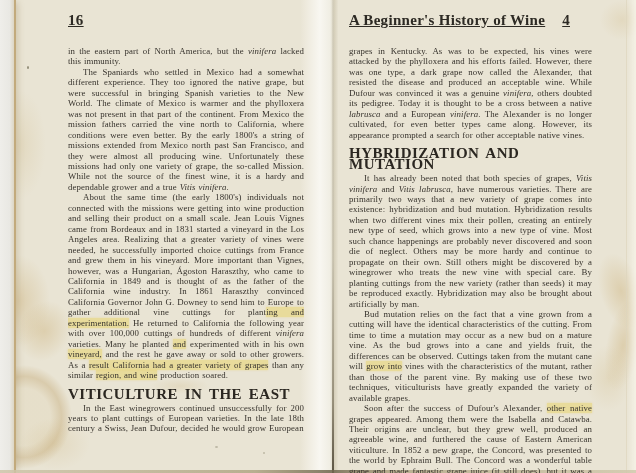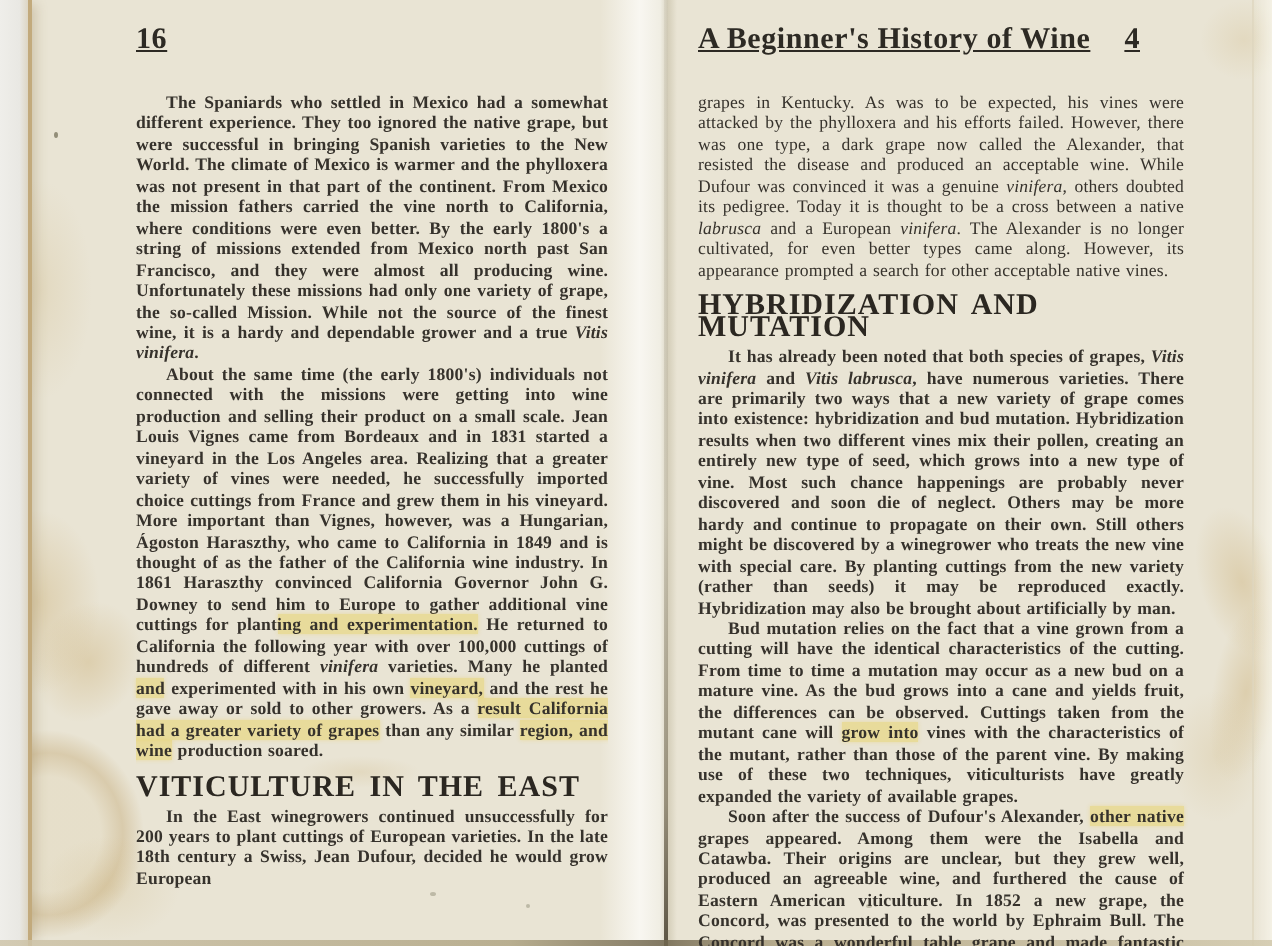--- a/index.html
+++ b/index.html
@@ -52,21 +52,21 @@
     display:flex;align-items:baseline;
     font-weight:bold;font-size:15px;letter-spacing:.3px;color:#2d2a24;text-decoration:underline;
   }
   .pghead-left{gap:15px;}
   .pghead-right{justify-content:flex-start;gap:17px;}
   .pagebody{margin-top:17px;}
   .para{
     margin:0;font-size:8.8px;line-height:10.45px;
     text-align:justify;letter-spacing:.1px;word-spacing:.5px;
   }
-  .para.indent{text-indent:15px;font-weight:bold;}
+  .para.indent{text-indent:15px;}
   .sec{
     margin:8px 0 3px;font-size:15px;line-height:11px;
     font-weight:bold;letter-spacing:.5px;word-spacing:2.5px;color:#2b2721;
   }
   i{font-style:italic;}
   .hl{background:rgba(233,209,94,.48);box-shadow:0 0 2px rgba(233,209,94,.45);}
   
   .stain{position:absolute;border-radius:50%;pointer-events:none;}
   .s-soft{background:radial-gradient(closest-side,rgba(197,165,100,.34),rgba(197,165,100,.14) 60%,rgba(197,165,100,0));}
   .s-faint{background:radial-gradient(closest-side,rgba(200,172,110,.20),rgba(200,172,110,.08) 60%,rgba(200,172,110,0));}
@@ -97,20 +97,21 @@
   <div class="gutter"></div>
   <div class="gutter-line"></div>
   <div class="edge-right"></div>
   <div class="edge-bottom"></div>
 
   <div class="col col-left">
     <div class="pghead pghead-left">
       <span>16</span>
     </div>
     <div class="pagebody" id="left-body">
+        <p class="para">in the eastern part of North America, but the <i>vinifera</i> lacked this immunity.</p>
         <p class="para indent">The Spaniards who settled in Mexico had a somewhat different experience. They too ignored the native grape, but were successful in bringing Spanish varieties to the New World. The climate of Mexico is warmer and the phylloxera was not present in that part of the continent. From Mexico the mission fathers carried the vine north to California, where conditions were even better. By the early 1800's a string of missions extended from Mexico north past San Francisco, and they were almost all producing wine. Unfortunately these missions had only one variety of grape, the so-called Mission. While not the source of the finest wine, it is a hardy and dependable grower and a true <i>Vitis vinifera</i>.</p>
         <p class="para indent">About the same time (the early 1800's) individuals not connected with the missions were getting into wine production and selling their product on a small scale. Jean Louis Vignes came from Bordeaux and in 1831 started a vineyard in the Los Angeles area. Realizing that a greater variety of vines were needed, he successfully imported choice cuttings from France and grew them in his vineyard. More important than Vignes, however, was a Hungarian, Ágoston Haraszthy, who came to California in 1849 and is thought of as the father of the California wine industry. In 1861 Haraszthy convinced California Governor John G. Downey to send him to Europe to gather additional vine cuttings for plant<span class="hl">ing and experimentation.</span> He returned to California the following year with over 100,000 cuttings of hundreds of different <i>vinifera</i> varieties. Many he planted <span class="hl">and</span> experimented with in his own <span class="hl">vineyard,</span> and the rest he gave away or sold to other growers. As a <span class="hl">result California had a greater variety of grapes</span> than any similar <span class="hl">region, and wine</span> production soared.</p>
         <h3 class="sec">VITICULTURE IN THE EAST</h3>
         <p class="para indent">In the East winegrowers continued unsuccessfully for 200 years to plant cuttings of European varieties. In the late 18th century a Swiss, Jean Dufour, decided he would grow European</p>
       </div>
   </div>
 
   <div class="col col-right">
     <div class="pghead pghead-right">
       <span>A Beginner's History of Wine</span>

